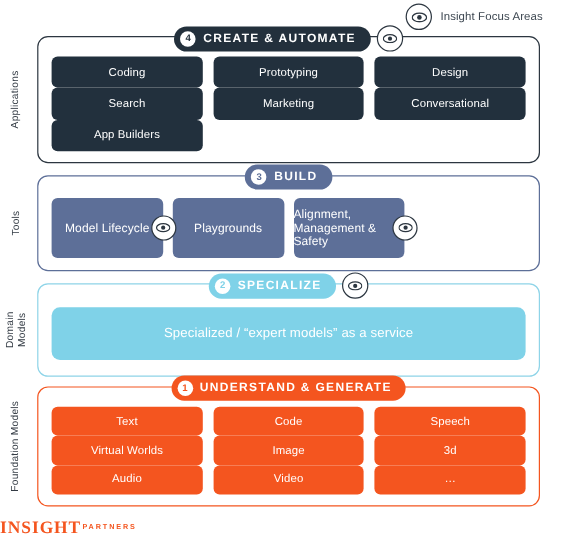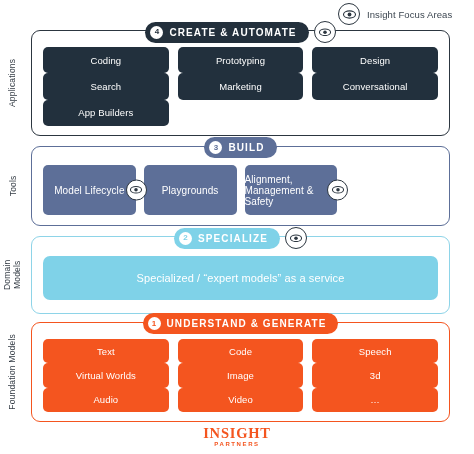--- a/index.html
+++ b/index.html
@@ -207,21 +207,21 @@
     color: #ffffff;
     letter-spacing: 0.1px;
   }
 
   
   .footer {
     position: absolute;
     left: 0; bottom: 7px;
     width: 474px;
     display: flex;
-    flex-direction: column;
+    flex-direction: row;
     align-items: center;
     gap: 1px;
   }
   .logo-main {
     font-family: "Liberation Serif", serif;
     font-size: 14.5px;
     font-weight: bold;
     color: #f4551f;
     letter-spacing: 0.8px;
     line-height: 1;

